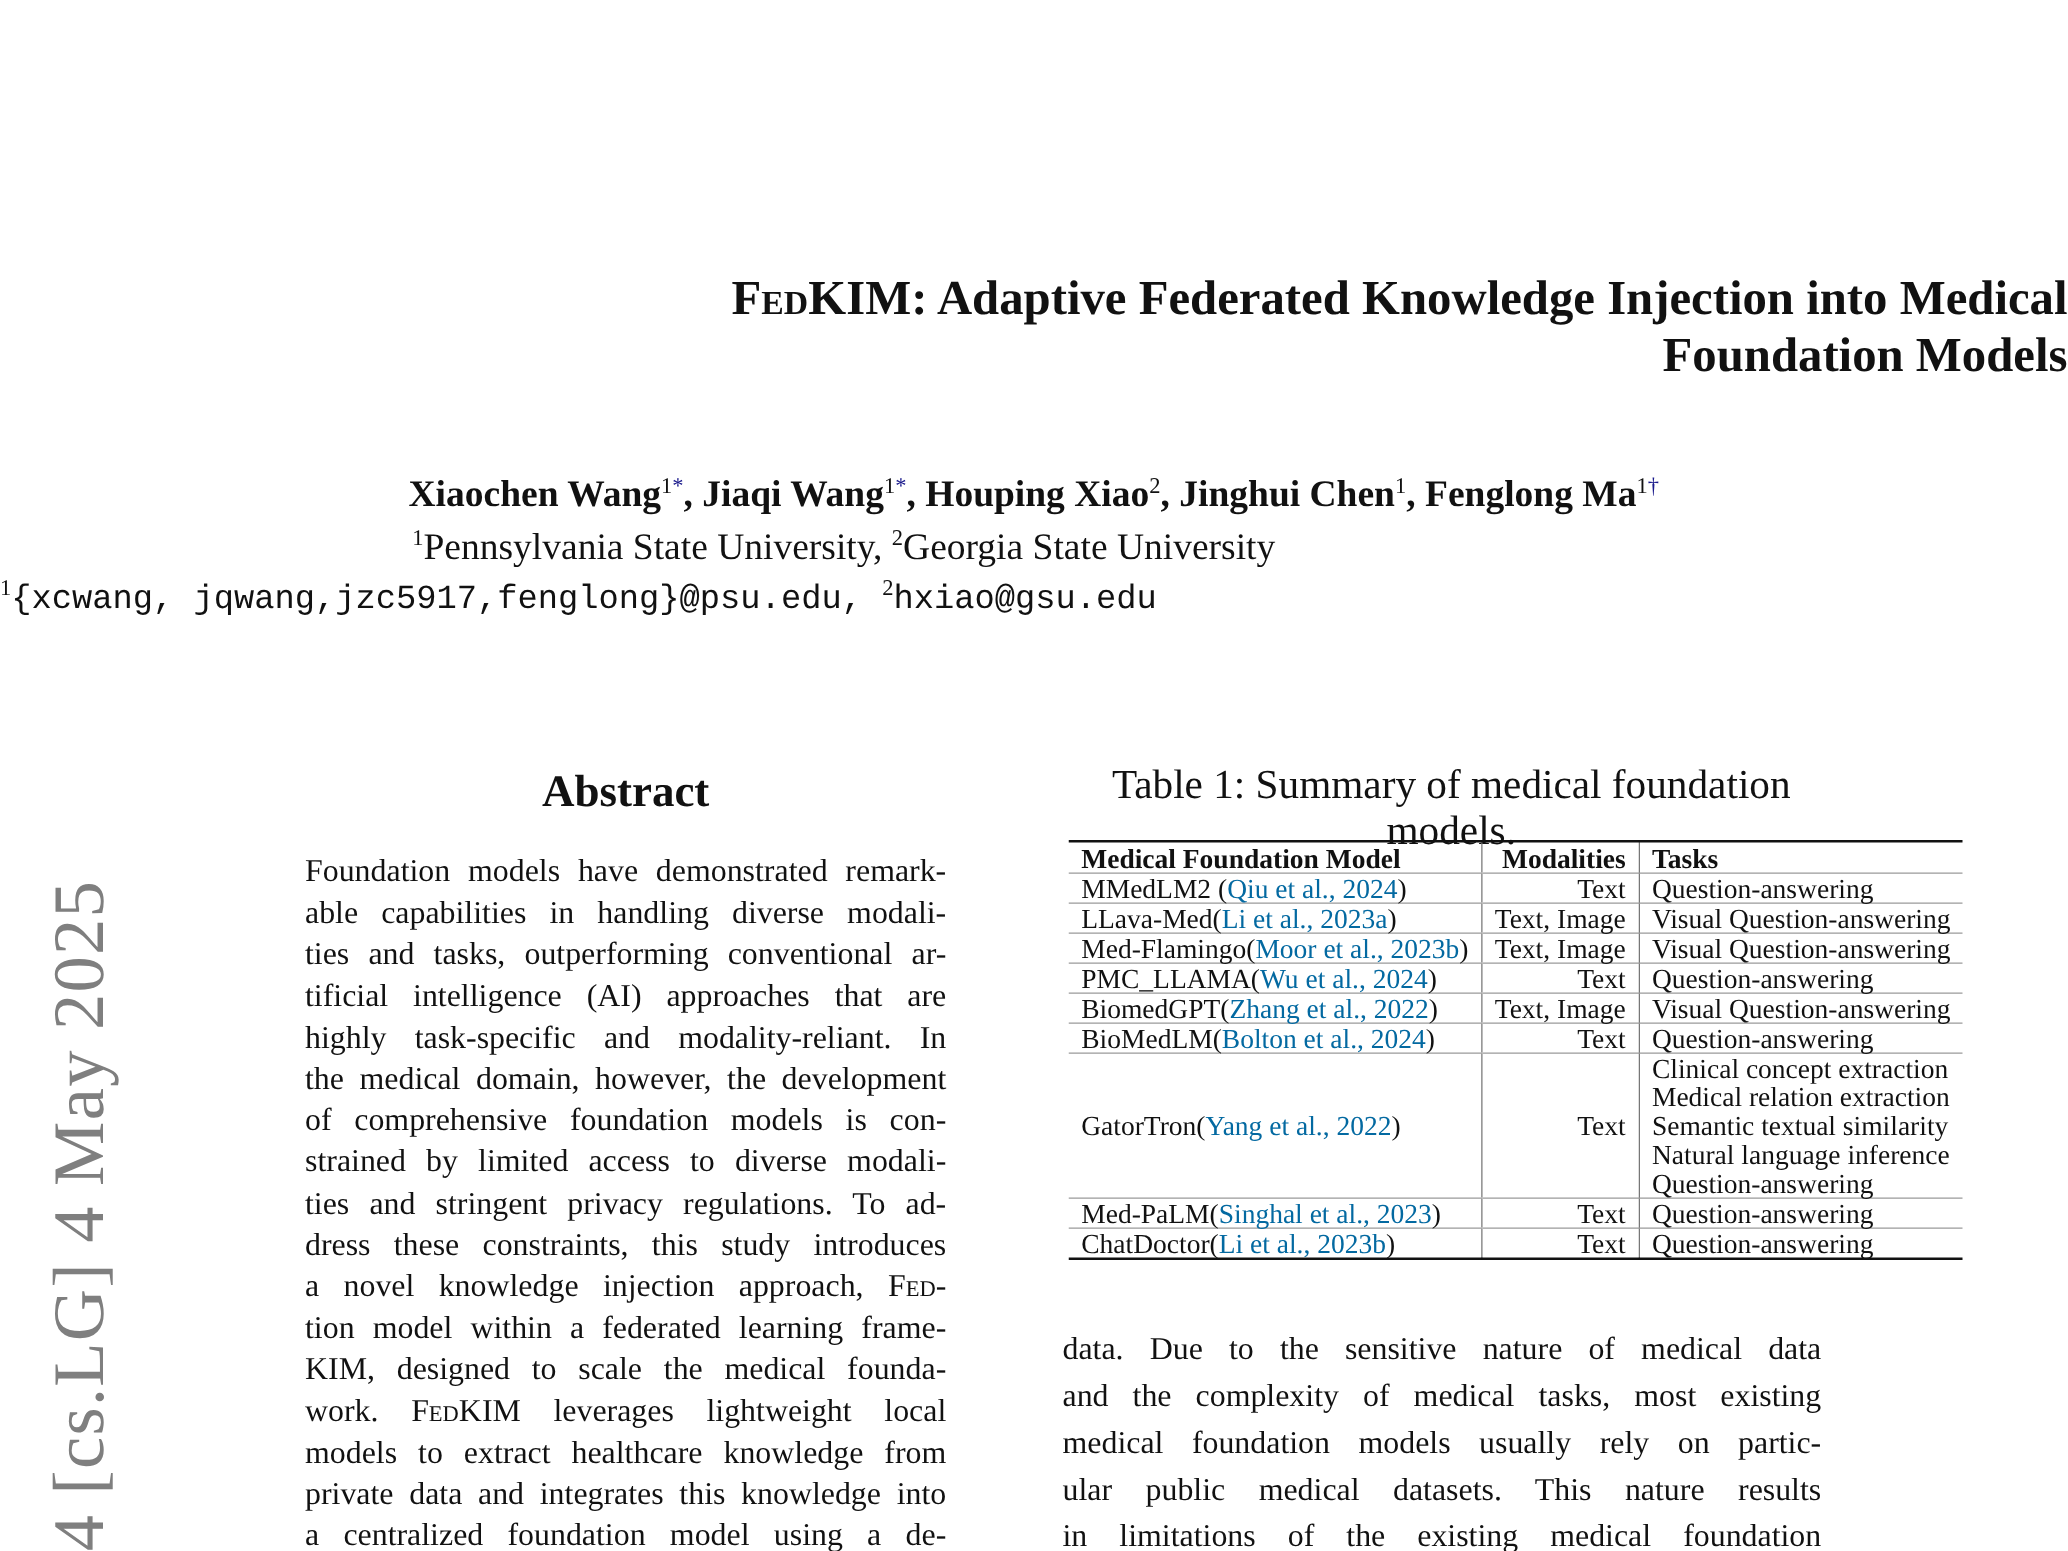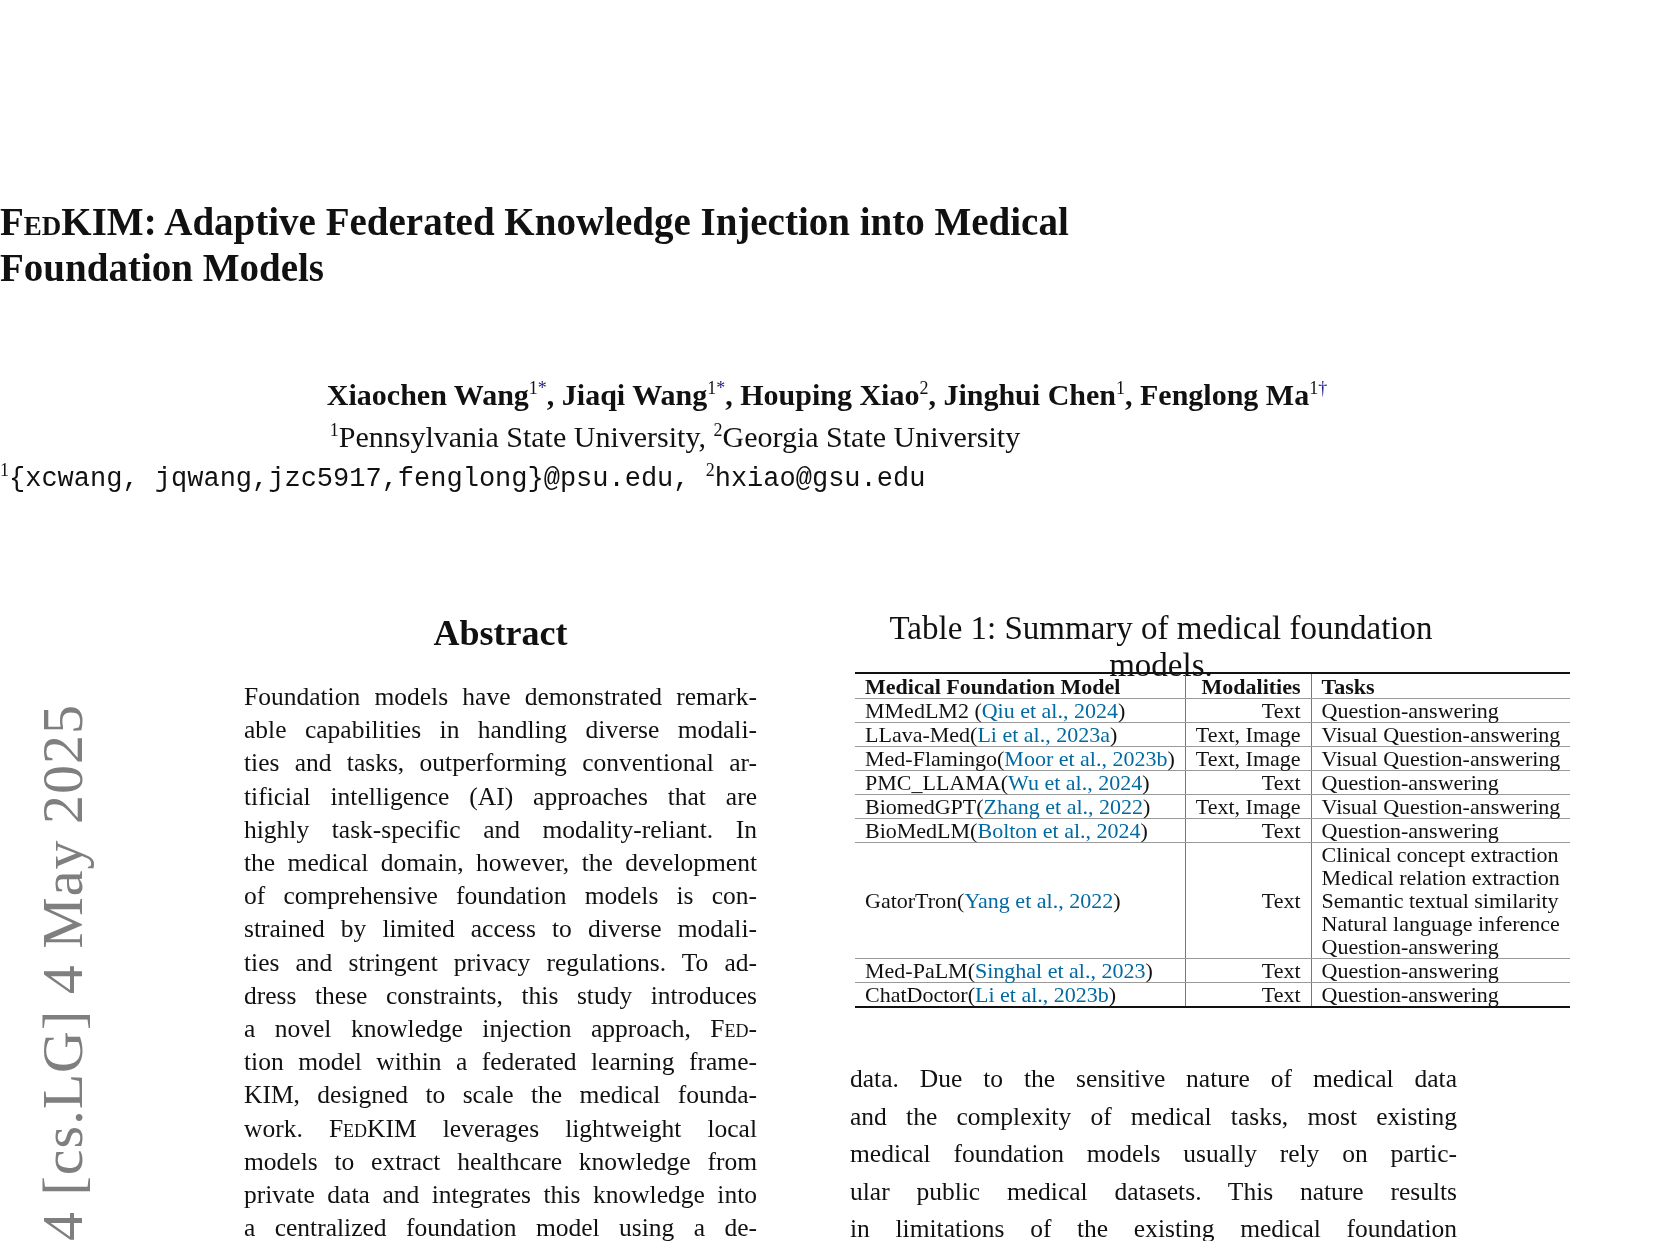--- a/index.html
+++ b/index.html
@@ -14,21 +14,21 @@
   
   .watermark {
     position: absolute; left: 12px; top: 1241px;
     transform-origin: left top; transform: rotate(-90deg);
     font-size: 58px; color: #7f7f7f; white-space: nowrap; letter-spacing: 1px;
     line-height: 1; padding-top: 22px;
   }
 
   
   .title {
-    left: 0; width: 1654px; top: 199px; text-align: left;
+    left: 0; width: 1654px; top: 216px; text-align: right;
     font-weight: bold; font-size: 39px; line-height: 46px;
   }
   .title .fed { font-size: 39px; }
   .authors {
     left: 0; width: 1654px; top: 370px; text-align: center;
     font-weight: bold; font-size: 30px; line-height: 36px;
   }
   .authors sup { font-weight: normal; font-size: 18px; }
   .authors sup.mark { color: #1a1a8c; }
   .affil {

